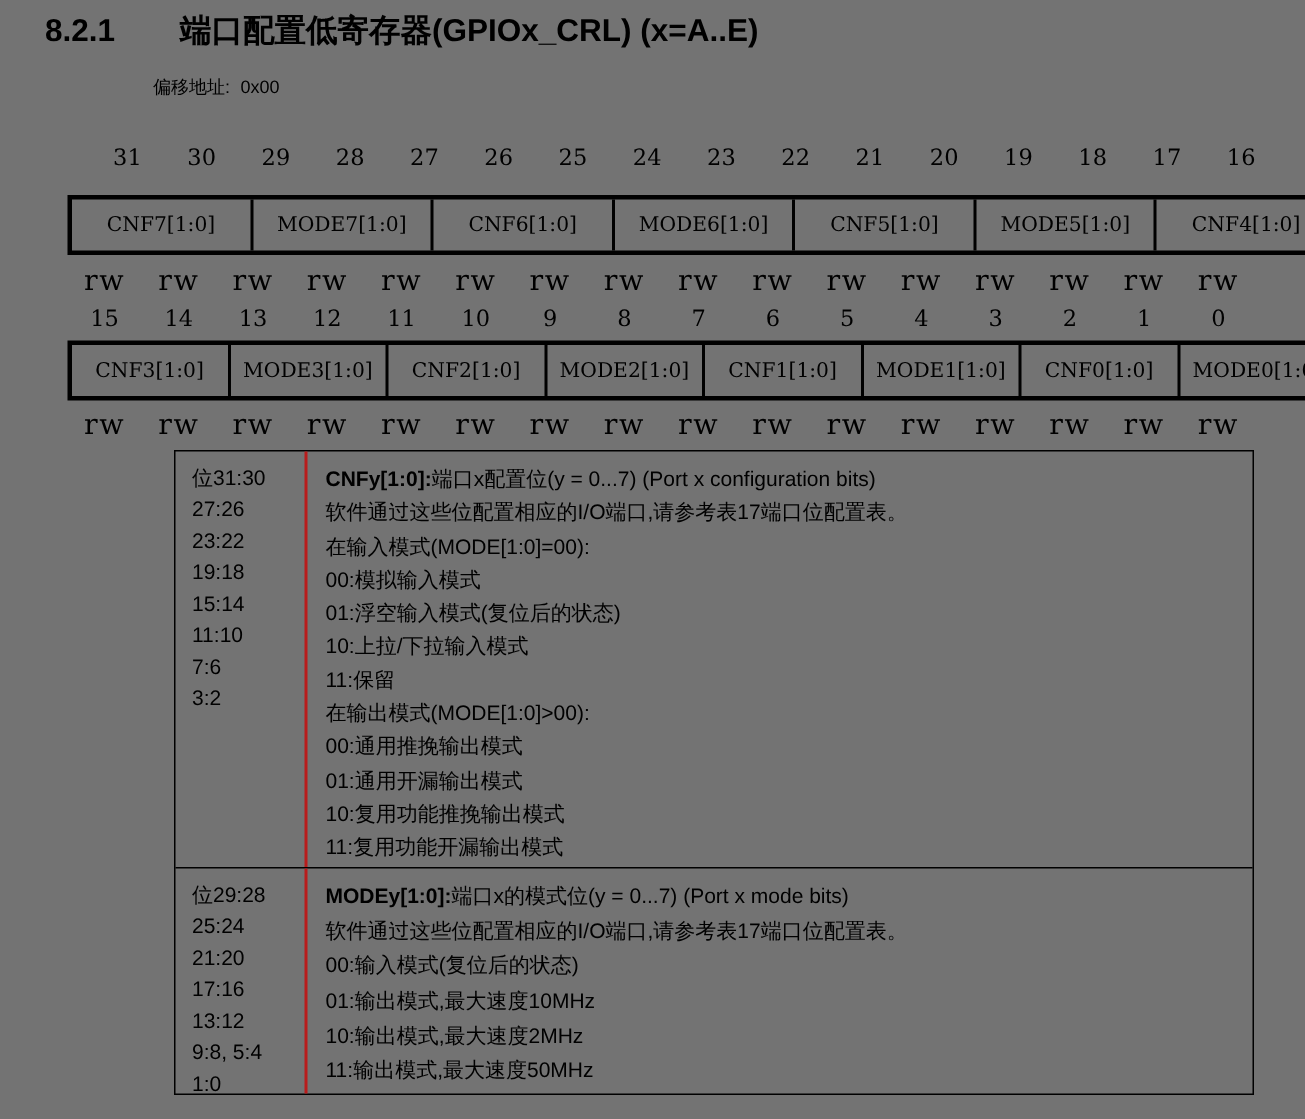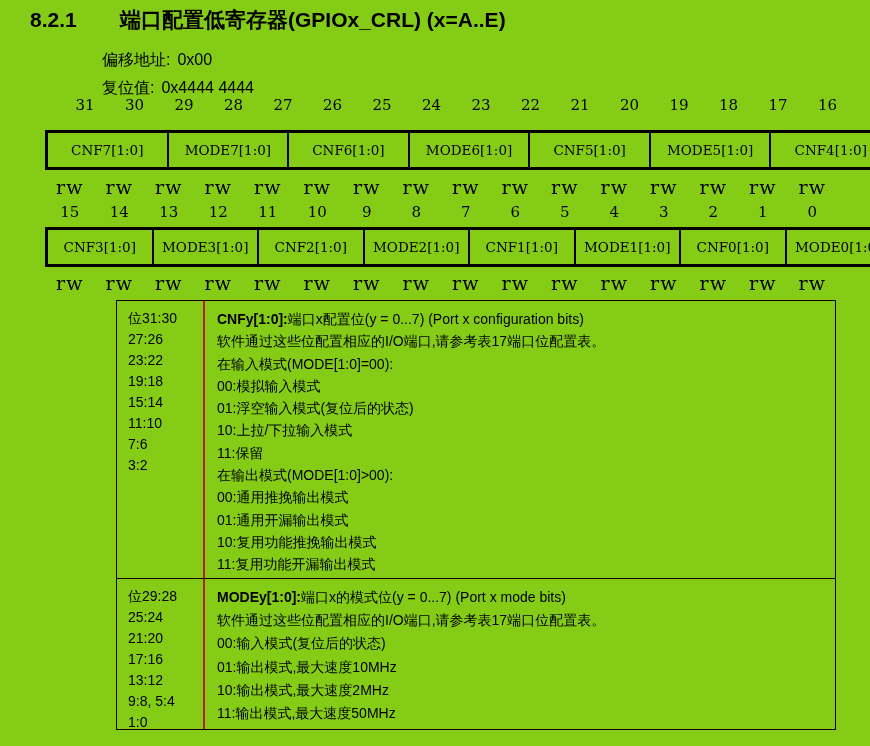--- a/index.html
+++ b/index.html
@@ -1,22 +1,22 @@
 <!DOCTYPE html>
 <html><head>
 <meta charset="utf-8">
 <style>
   html,body{margin:0;padding:0;background:#fff;}
-  .page{position:relative;width:870px;height:746px;background:#84cc16;color:#000;
+  .page{position:relative;width:870px;height:746px;background:#737373;color:#000;
         font-family:"Liberation Sans",sans-serif;overflow:hidden;}
 
   
   .title-row{position:absolute;left:30px;top:6px;font-size:21px;font-weight:bold;white-space:nowrap;}
   .title-row .sec-num{display:inline-block;width:90px;}
-  .meta-line{position:absolute;left:102px;font-size:16px;white-space:nowrap;}
+  .meta-line{position:absolute;left:102px;font-size:12px;white-space:nowrap;}
   .meta-offset{top:50px;}
   .meta-reset{top:78px;}
   .meta-line .val{margin-left:7px;}
 
   
   .bits-row,.acc-row{position:absolute;left:45px;width:792px;display:grid;
         grid-template-columns:repeat(16,1fr);text-align:center;
         font-family:"DejaVu Serif",serif;}
   .bits-row{font-size:15px;}
   .acc-row{font-size:19px;letter-spacing:1px;}
@@ -46,23 +46,20 @@
 <body>
 
 <div class="page">
 
   <div class="title-row">
     <span class="sec-num">8.2.1</span><span>端口配置低寄存器(GPIOx_CRL) (x=A..E)</span>
   </div>
 
   <div class="meta-line meta-offset">
     <span>偏移地址:</span><span class="val">0x00</span>
-  </div>
-  <div class="meta-line meta-reset">
-    <span>复位值:</span><span class="val">0x4444 4444</span>
   </div>
 
   <div class="bits-row r1-bits">
     <span>31</span>
     <span>30</span>
     <span>29</span>
     <span>28</span>
     <span>27</span>
     <span>26</span>
     <span>25</span>

